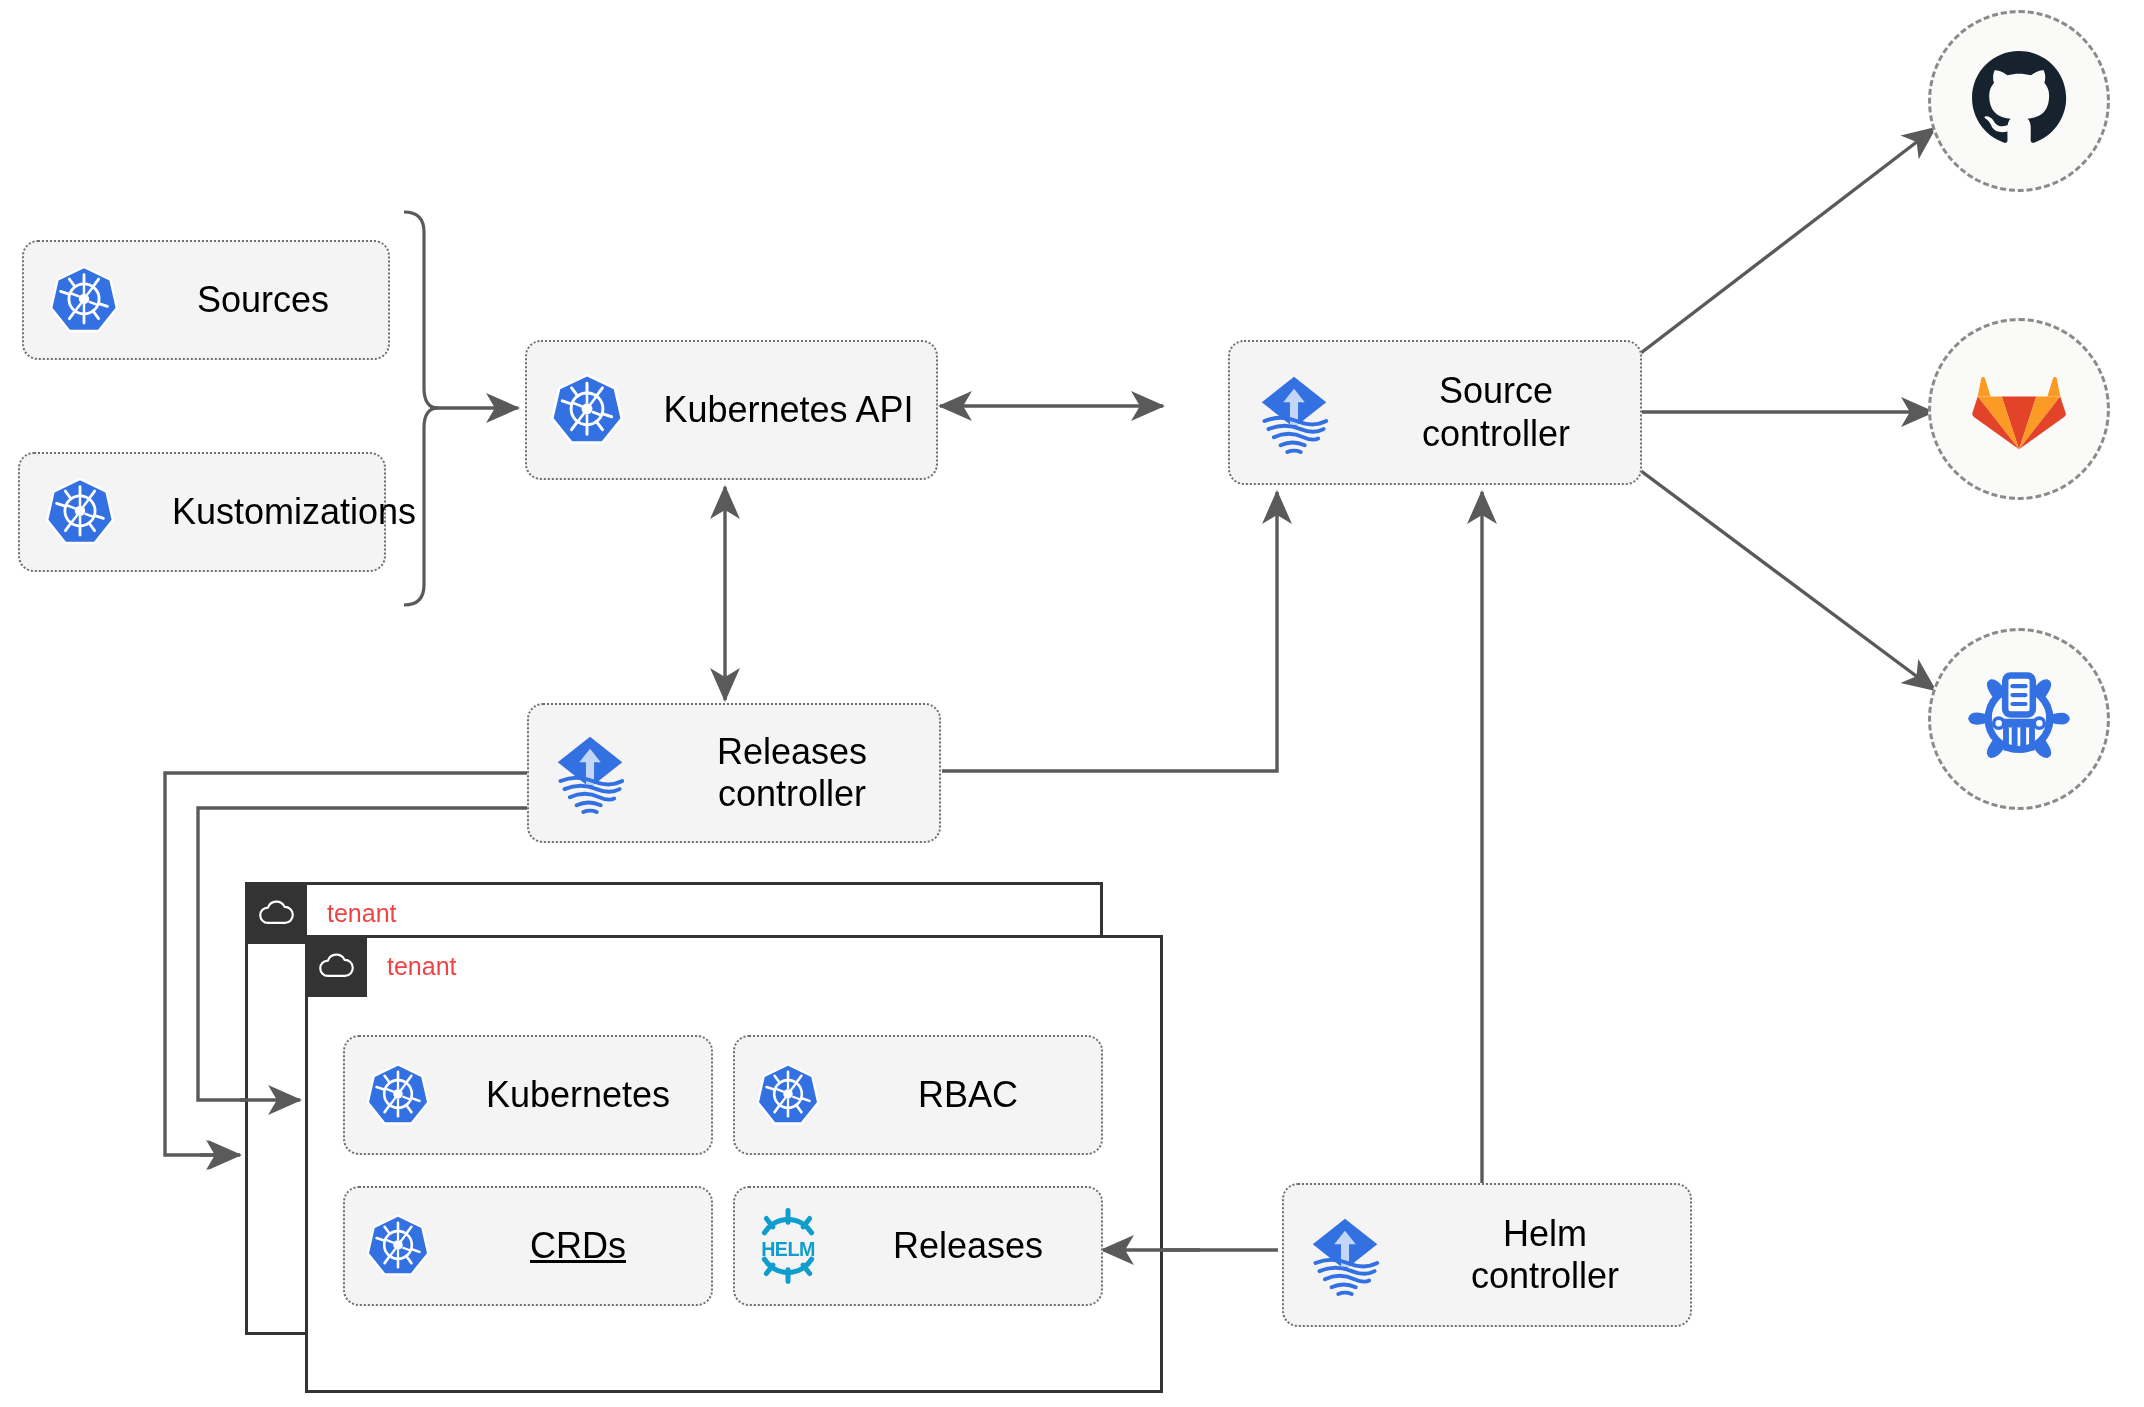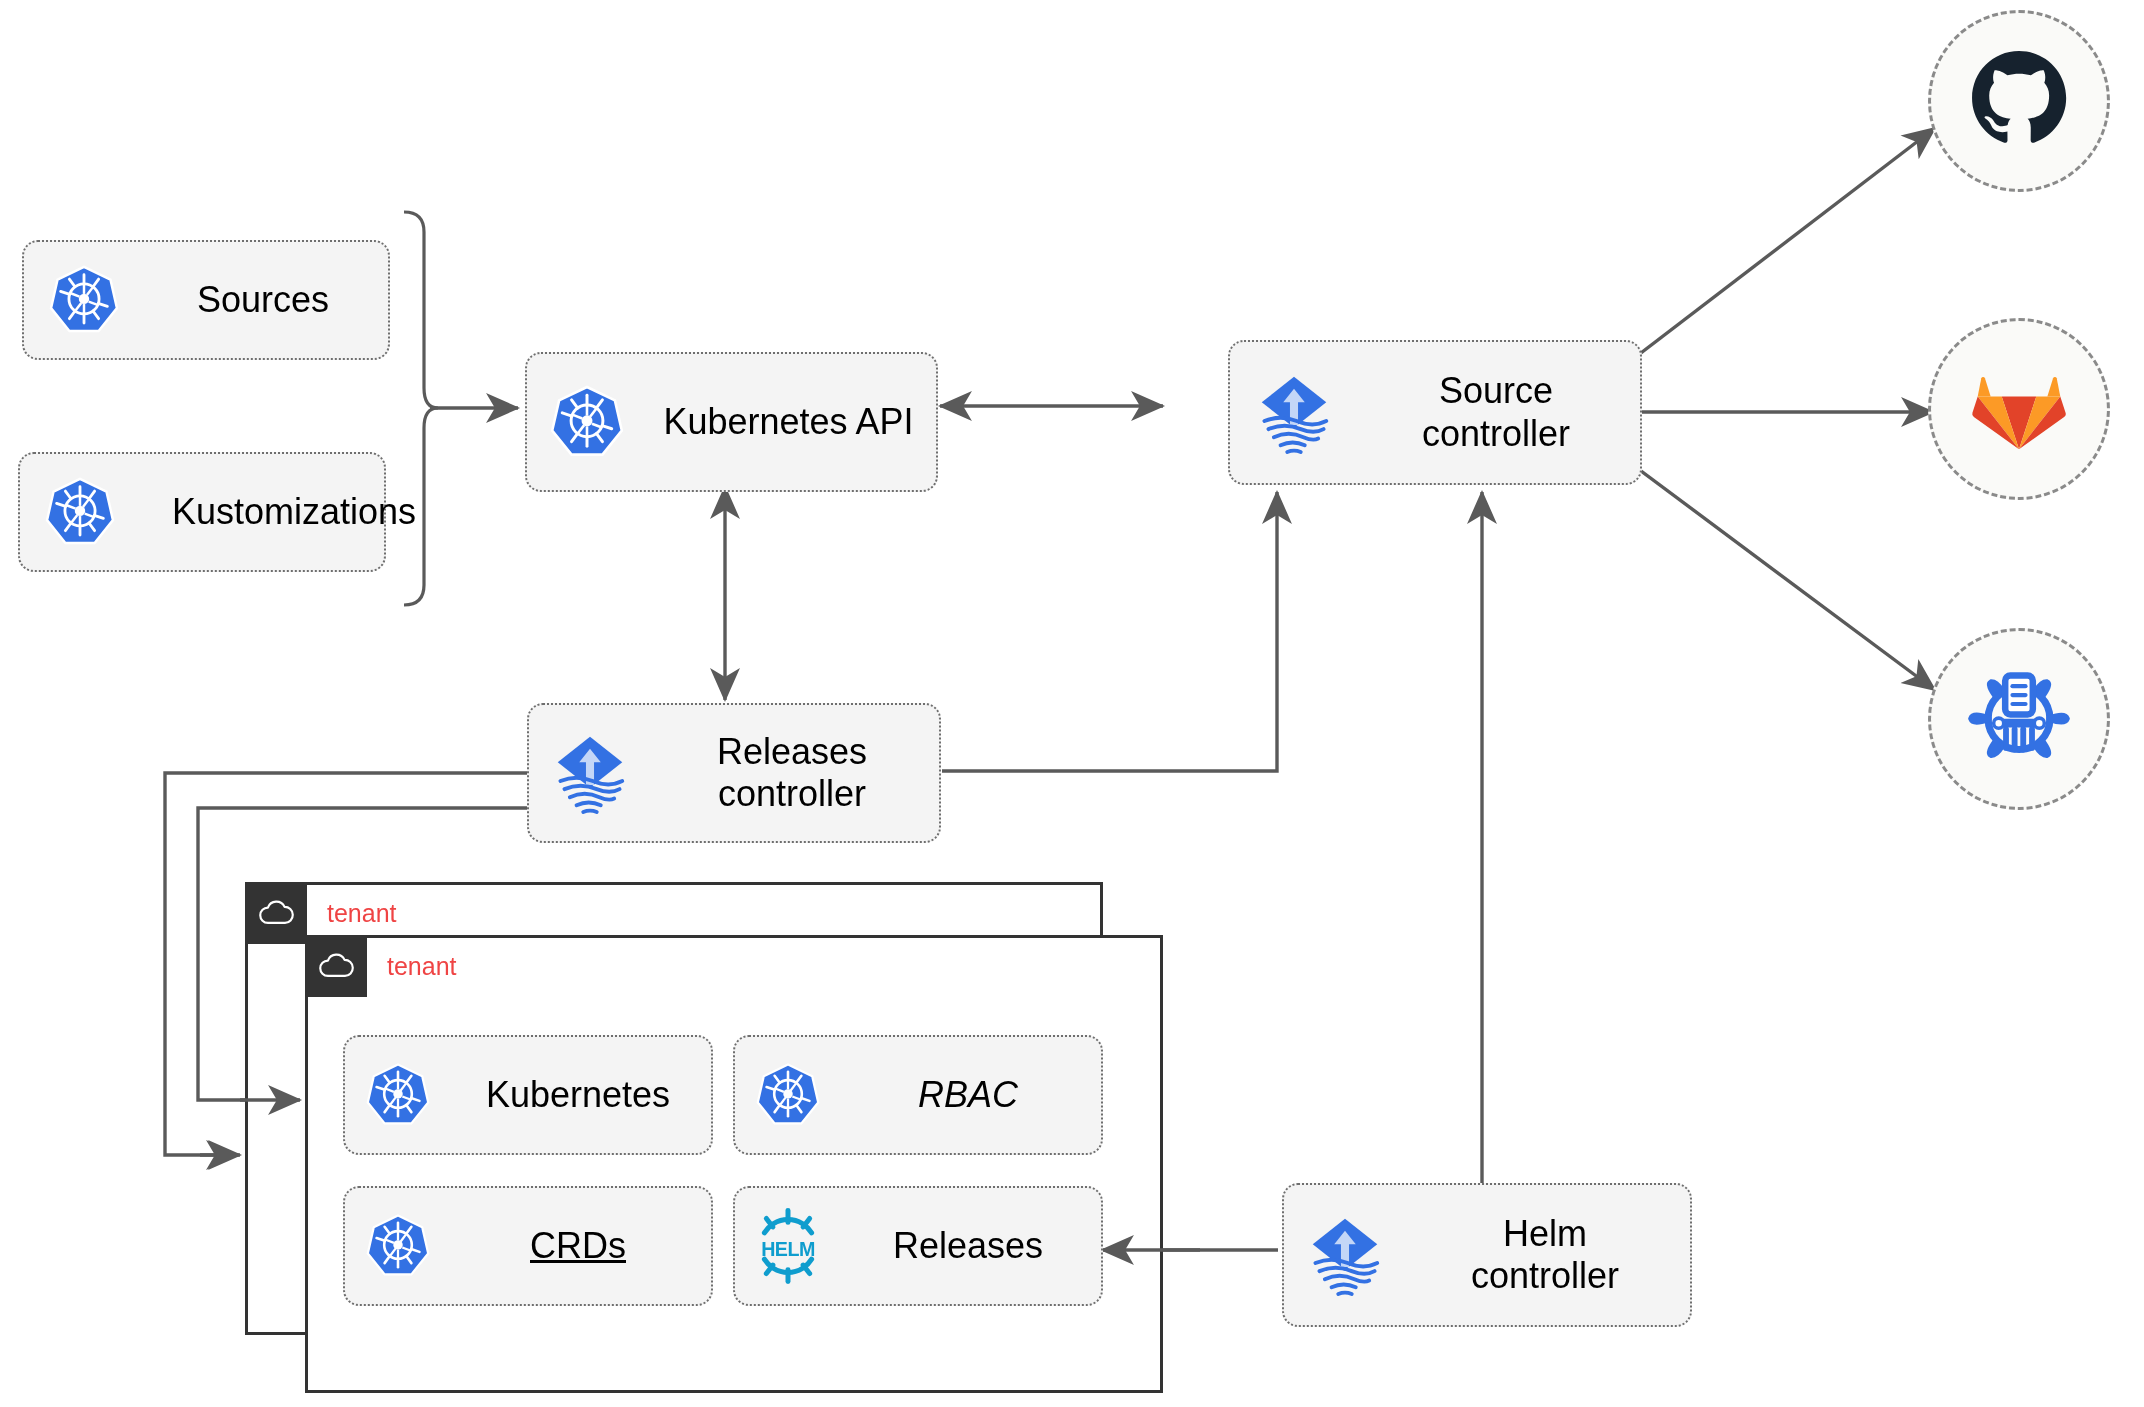--- a/index.html
+++ b/index.html
@@ -198,21 +198,21 @@
           <line x1="20.2" y1="26.0" x2="28.0" y2="29.0"></line>
           <line x1="36.2" y1="33.4" x2="44.0" y2="36.4"></line>
           <line x1="24.6" y1="41.2" x2="29.6" y2="34.6"></line>
           <line x1="34.6" y1="27.6" x2="39.6" y2="21.0"></line>
         </g>
       </svg>
     </span>
     <span class="label">Kustomizations</span>
   </div>
 
-  <div class="node" style="left:525px; top:352px; width:413px; height:140px;">
+  <div class="node" style="left:525px; top:340px; width:413px; height:140px;">
     <span class="ico" style="width:120px;">
       <svg width="76" height="76" viewBox="0 0 64 64">
         <path d="M32 2.5 L55.5 13.8 L61.3 39.2 L45 59.5 L19 59.5 L2.7 39.2 L8.5 13.8 Z" fill="#3371E3" stroke="#ffffff" stroke-width="2.2"></path>
         <g fill="none" stroke="#ffffff" stroke-width="2.5" stroke-linecap="round">
           <circle cx="32" cy="31" r="13.4"></circle>
           <line x1="32" y1="9.5" x2="32" y2="17.8"></line>
           <line x1="32" y1="44.2" x2="32" y2="52.5"></line>
           <line x1="11.2" y1="24.3" x2="19.3" y2="27.0"></line>
           <line x1="44.7" y1="35.0" x2="52.8" y2="37.7"></line>
           <line x1="19.0" y1="48.6" x2="24.0" y2="41.8"></line>
@@ -385,21 +385,21 @@
           <line x1="20.2" y1="26.0" x2="28.0" y2="29.0"></line>
           <line x1="36.2" y1="33.4" x2="44.0" y2="36.4"></line>
           <line x1="24.6" y1="41.2" x2="29.6" y2="34.6"></line>
           <line x1="34.6" y1="27.6" x2="39.6" y2="21.0"></line>
         </g>
       </svg>
     </span>
     <span class="label">Kubernetes</span>
   </div>
 
-  <div class="node" style="left:733px; top:1035px; width:370px; height:120px; z-index:7;font-style:italic;">
+  <div class="node" style="left:733px; top:1035px; width:370px; height:120px; z-index:7;">
     <span class="ico" style="width:106px;">
       <svg width="66" height="66" viewBox="0 0 64 64">
         <path d="M32 2.5 L55.5 13.8 L61.3 39.2 L45 59.5 L19 59.5 L2.7 39.2 L8.5 13.8 Z" fill="#3371E3" stroke="#ffffff" stroke-width="2.2"></path>
         <g fill="none" stroke="#ffffff" stroke-width="2.5" stroke-linecap="round">
           <circle cx="32" cy="31" r="13.4"></circle>
           <line x1="32" y1="9.5" x2="32" y2="17.8"></line>
           <line x1="32" y1="44.2" x2="32" y2="52.5"></line>
           <line x1="11.2" y1="24.3" x2="19.3" y2="27.0"></line>
           <line x1="44.7" y1="35.0" x2="52.8" y2="37.7"></line>
           <line x1="19.0" y1="48.6" x2="24.0" y2="41.8"></line>

